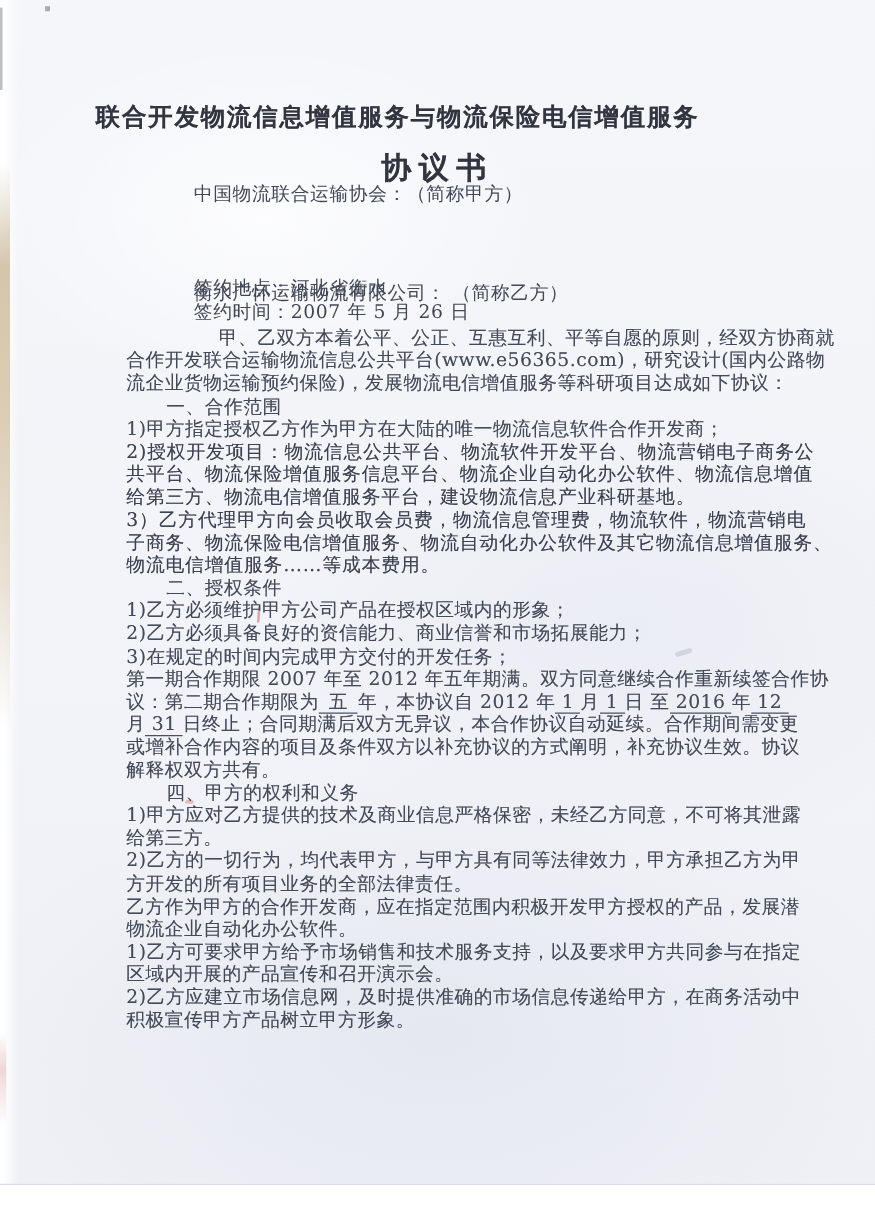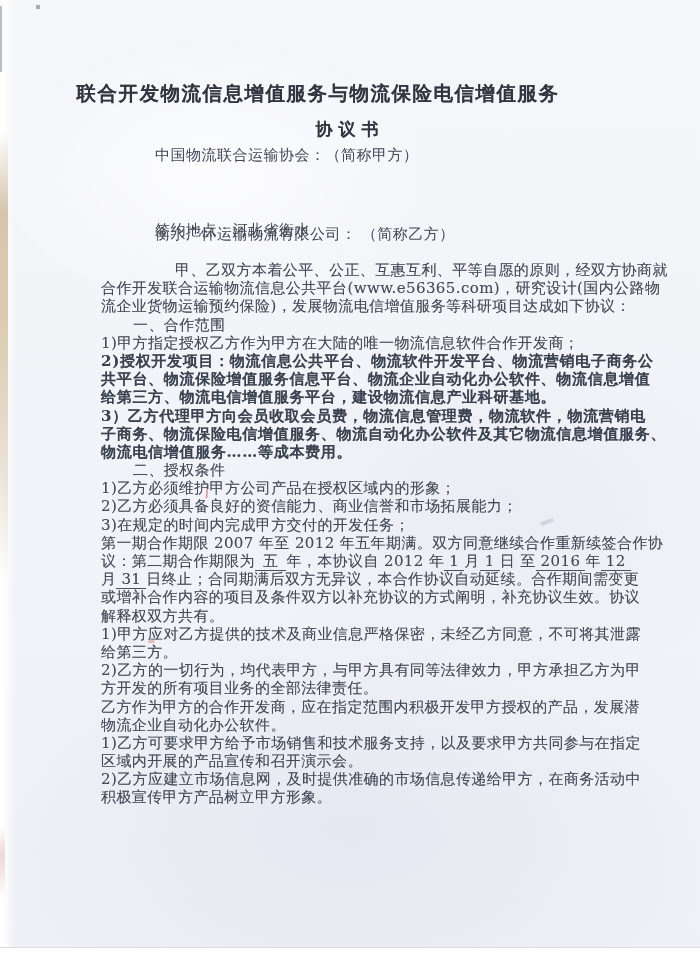--- a/index.html
+++ b/index.html
@@ -26,35 +26,35 @@
   .edge-pink{position:absolute;left:0;top:826px;width:5px;height:74px;
     background:linear-gradient(180deg,rgba(226,183,183,0),rgba(226,183,183,0.55) 40%,rgba(226,183,183,0));}
   .smudge-gray{position:absolute;left:540px;top:520px;width:14px;height:4px;background:rgba(150,156,168,0.3);transform:rotate(-18deg);border-radius:2px;}
   .bottom-band{position:absolute;left:0;top:947px;width:700px;height:17px;background:#ffffff;border-top:1px solid #d9dce2;}
 
   
   .title1{position:absolute;left:0;top:80px;width:636px;text-align:center;
     font-size:19.5px;font-weight:700;letter-spacing:1.5px;color:#31353f;
     text-shadow:0 0 .5px rgba(49,53,63,.55);}
   .title2{position:absolute;left:0;top:118px;width:700px;text-align:center;
-    font-size:17px;font-weight:700;letter-spacing:6px;color:#31353f;
+    font-size:24px;font-weight:700;letter-spacing:6px;color:#31353f;
     text-shadow:0 0 .5px rgba(49,53,63,.55);}
   .meta{position:absolute;left:155px;font-size:15px;letter-spacing:.5px;color:#404755;white-space:nowrap;}
   .pa{top:146px;}
   .pb{top:183px;margin-top:42px;}
   .sp{top:221px;}
   .st{top:240px;}
 
   
   .body{position:absolute;left:85px;top:261px;width:548px;}
   .bl{height:18.2px;line-height:18.2px;font-size:15px;letter-spacing:.4px;white-space:nowrap;
     text-shadow:0 0 .4px rgba(67,74,88,.4);margin-left:16px;}
   .ind{padding-left:74px;}
   .hd{padding-left:32px;}
-  .b{font-weight:700;letter-spacing:.7px;color:#3b4250;text-shadow:0 0 .5px rgba(59,66,80,.5);}
+  .b{font-weight:400;letter-spacing:.7px;color:#3b4250;text-shadow:0 0 .5px rgba(59,66,80,.5);}
   .u{border-bottom:1px solid #4a5161;padding:0 5px;}
   .uw{border-bottom:1px solid #4a5161;padding:0 8px;}
 </style>
 </head>
 <body>
 
 <div class="page">
 
   <div class="edge-white"></div>
   <div class="edge-tan"></div>
@@ -64,20 +64,21 @@
   <div class="dot-red"></div>
   <div class="edge-pink"></div>
   <div class="smudge-gray"></div>
   <div class="bottom-band"></div>
 
   <div class="title1">联合开发物流信息增值服务与物流保险电信增值服务</div>
   <div class="title2">协议书</div>
   <div class="meta pa">中国物流联合运输协会：（简称甲方）</div>
   <div class="meta pb">衡水广怀运输物流有限公司： （简称乙方）</div>
   <div class="meta sp">签约地点：河北省衡水</div>
+  <div class="meta st">签约时间：2007 年 5 月 26 日</div>
 
   <div class="body">
     <div class="bl ind">甲、乙双方本着公平、公正、互惠互利、平等自愿的原则，经双方协商就</div>
     <div class="bl">合作开发联合运输物流信息公共平台(www.e56365.com)，研究设计(国内公路物</div>
     <div class="bl">流企业货物运输预约保险)，发展物流电信增值服务等科研项目达成如下协议：</div>
 
     <div class="bl hd">一、合作范围</div>
     <div class="bl">1)甲方指定授权乙方作为甲方在大陆的唯一物流信息软件合作开发商；</div>
     <div class="bl b">2)授权开发项目：物流信息公共平台、物流软件开发平台、物流营销电子商务公</div>
     <div class="bl b">共平台、物流保险增值服务信息平台、物流企业自动化办公软件、物流信息增值</div>
@@ -94,20 +95,21 @@
     <div class="bl">第一期合作期限 2007 年至 2012 年五年期满。双方同意继续合作重新续签合作协</div>
     <div class="bl">
       <span>议：第二期合作期限为</span><span class="uw">五</span><span>年，本协议自 2012 年</span><span class="u">1</span><span>月</span><span class="u">1</span><span>日 至</span><span class="u">2016</span><span>年</span><span class="u">12</span>
     </div>
     <div class="bl">
       <span>月</span><span class="u">31</span><span>日终止；合同期满后双方无异议，本合作协议自动延续。合作期间需变更</span>
     </div>
     <div class="bl">或增补合作内容的项目及条件双方以补充协议的方式阐明，补充协议生效。协议</div>
     <div class="bl">解释权双方共有。</div>
 
+    <div class="bl hd">四、甲方的权利和义务</div>
     <div class="bl">1)甲方应对乙方提供的技术及商业信息严格保密，未经乙方同意，不可将其泄露</div>
     <div class="bl">给第三方。</div>
     <div class="bl">2)乙方的一切行为，均代表甲方，与甲方具有同等法律效力，甲方承担乙方为甲</div>
     <div class="bl">方开发的所有项目业务的全部法律责任。</div>
 
     <div class="bl">乙方作为甲方的合作开发商，应在指定范围内积极开发甲方授权的产品，发展潜</div>
     <div class="bl">物流企业自动化办公软件。</div>
     <div class="bl">1)乙方可要求甲方给予市场销售和技术服务支持，以及要求甲方共同参与在指定</div>
     <div class="bl">区域内开展的产品宣传和召开演示会。</div>
     <div class="bl">2)乙方应建立市场信息网，及时提供准确的市场信息传递给甲方，在商务活动中</div>

